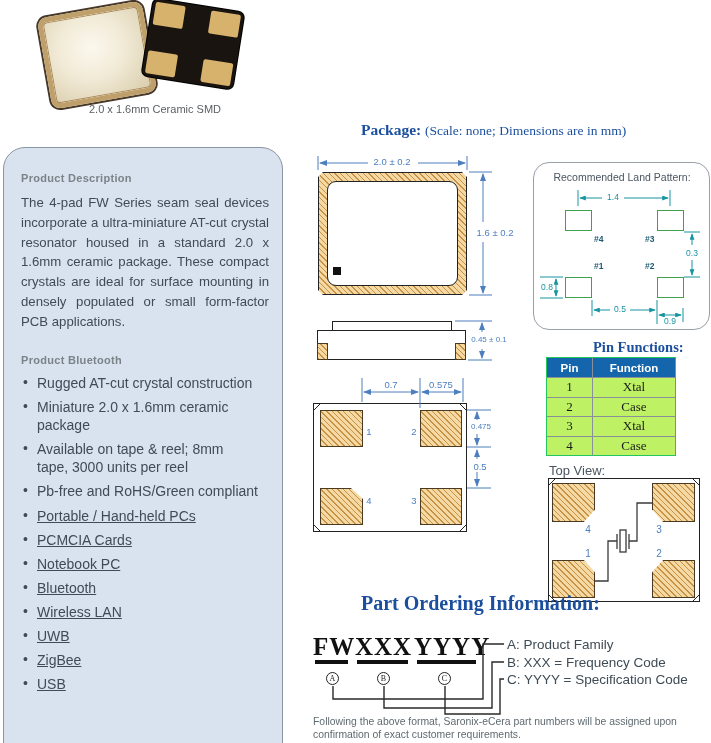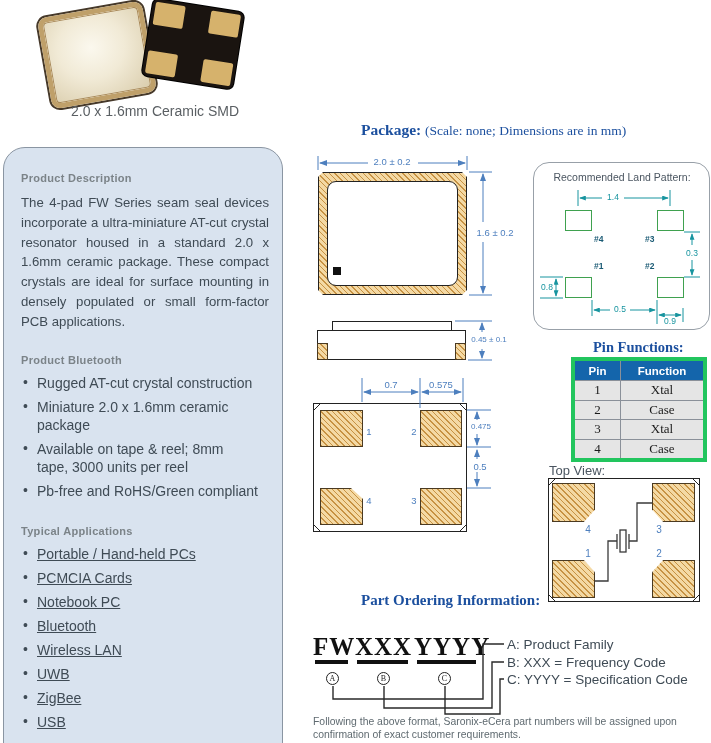--- a/index.html
+++ b/index.html
@@ -8,41 +8,41 @@
 
   
   .photoL { position:absolute; left:44px; top:9px; width:96px; height:82px; transform:rotate(-10deg);
             border-radius:9px; border:5px solid #bfa06a;
             background:radial-gradient(ellipse at 45% 40%, #fbf8ee 0%, #f1ead6 45%, #d9ccab 100%);
             box-shadow:0 0 0 2px #46392a, inset 0 0 0 1px #a8895a; }
   .photoR { position:absolute; left:147px; top:5px; width:92px; height:78px; transform:rotate(9deg);
             border-radius:6px; background:#1a1410; box-shadow:0 0 0 1px #000; overflow:hidden; }
   .gpad { position:absolute; width:30px; height:23px; background:#d6b26c; border-radius:2px; }
   .caption { position:absolute; left:55px; top:103px; width:200px; text-align:center;
-             font-size:14px; color:#5a5f63; }
+             font-size:11px; color:#5a5f63; }
 
   
   .sidebar { position:absolute; left:3px; top:147px; width:280px; height:620px; box-sizing:border-box;
              background:#d9e3ef; border:1.5px solid #8a95a2; border-radius:22px;
              padding:24px 13px 0 17px; }
   .sb-title { font-size:11px; font-weight:bold; color:#7b8388; letter-spacing:.3px; margin:0 0 9px 0; }
   .sb-body  { font-size:13.2px; line-height:1.5; color:#3f4b55; text-align:justify; margin:0; }
   .mt1 { margin-top:22px; } .mt2 { margin-top:24px; }
   .bullet { position:relative; padding-left:16px; margin-bottom:7px; font-size:14px;
             line-height:1.25; color:#3f4b55; }
   .bullet::before { content:"•"; position:absolute; left:2px; top:-1px; color:#3f4b55; }
   .apps .bullet { margin-bottom:6.5px;text-decoration:underline; }
 
   
   .blue-serif { font-family:"Liberation Serif", serif; color:#1b4f9e; position:absolute;margin-left:48px; }
   .pkg-title { left:313px; top:121px; font-size:15px; }
   .pkg-bold { font-weight:bold; font-size:15.5px; }
   .pkg-sub  { font-size:13.5px; }
   .pin-title { left:545px; top:339px; font-size:14.5px; font-weight:bold; }
-  .ord-title { left:313px; top:592px; font-size:15px; font-weight:bold; }
+  .ord-title { left:313px; top:592px; font-size:20px; font-weight:bold; }
 
   
   .hatch { background:repeating-linear-gradient(45deg,#c79243 0,#c79243 1px,#f4d9a4 1px,#f4d9a4 4px); }
   .tv-outer { position:absolute; left:318px; top:172px; width:149px; height:123px; box-sizing:border-box;
               border:1.6px solid #222;
               clip-path:polygon(5px 0,calc(100% - 5px) 0,100% 5px,100% calc(100% - 5px),calc(100% - 5px) 100%,5px 100%,0 calc(100% - 5px),0 5px); }
   .tv-inner { position:absolute; left:327px; top:181px; width:131px; height:105px; box-sizing:border-box;
               background:#fff; border:1.6px solid #222; border-radius:9px; }
   .tv-dot { position:absolute; left:333px; top:267px; width:8px; height:8px; background:#111; }
 
@@ -57,21 +57,21 @@
   .bv-pad { position:absolute; width:43px; height:37px; box-sizing:border-box; border:1.2px solid #4a3a22; }
   .ch-tr { clip-path:polygon(0 0,72% 0,100% 30%,100% 100%,0 100%); }
 
   .land-box { position:absolute; left:533px; top:162px; width:177px; height:168px; box-sizing:border-box;
               background:#fff; border:1.5px solid #98a0a8; border-radius:16px; }
   .land-label { position:absolute; left:538px; top:171px; width:168px; text-align:center;
                 font-size:10.5px; color:#4a5560; }
   .lpad { position:absolute; width:27px; height:21px; box-sizing:border-box; border:1.4px solid #3fa14f; background:#fff; }
   .lpad-n { position:absolute; font-size:8.5px; font-weight:bold; color:#1a5a74; }
 
-  .pf-table { position:absolute; left:571px; top:357px; width:128px; border:4px solid #22c55e; background:#e5e5e5; }
+  .pf-table { position:absolute; left:546px; top:357px; width:128px; border:1px solid #22c55e; background:#bef264; }
   .pf-row { display:flex; height:18.5px; border-top:1px solid #8a9099; align-items:center; }
   .pf-head { border-top:none; background:#1465ab; color:#fff; font-weight:bold; font-size:11.5px; height:19px; }
   .pf-c1 { width:45px; text-align:center; border-right:1px solid #8a9099; align-self:stretch;
            display:flex; align-items:center; justify-content:center; }
   .pf-c2 { flex:1; text-align:center; }
   .pf-body { font-family:"Liberation Serif", serif; font-size:13px; color:#1a1a1a; }
 
   .topview-label { position:absolute; left:549px; top:463px; font-size:13px; color:#4a5560; }
   .tvr-outer { position:absolute; left:548px; top:478px; width:152px; height:124px; box-sizing:border-box;
                background:#fff; border:1.6px solid #222; }
@@ -122,21 +122,20 @@
     <div class="sb-title">Product Description</div>
     <p class="sb-body">The 4-pad FW Series seam seal devices incorporate a ultra-miniature AT-cut crystal resonator housed in a standard 2.0 x 1.6mm ceramic package. These compact crystals are ideal for surface mounting in densely populated or small form-factor PCB applications.</p>
 
     <div class="sb-title mt1">Product Bluetooth</div>
     <div class="bullet">Rugged AT-cut crystal construction</div>
     <div class="bullet">Miniature 2.0 x 1.6mm ceramic package</div>
     <div class="bullet" style="width:220px;">Available on tape &amp; reel; 8mm tape, 3000 units per reel</div>
     <div class="bullet">Pb-free and RoHS/Green compliant</div>
 
     <div class="apps">
-      <div class="sb-title mt2">Typical Applications</div>
       <div class="bullet">Portable / Hand-held PCs</div>
       <div class="bullet">PCMCIA Cards</div>
       <div class="bullet">Notebook PC</div>
       <div class="bullet">Bluetooth</div>
       <div class="bullet">Wireless LAN</div>
       <div class="bullet">UWB</div>
       <div class="bullet">ZigBee</div>
       <div class="bullet">USB</div>
 
     </div>

